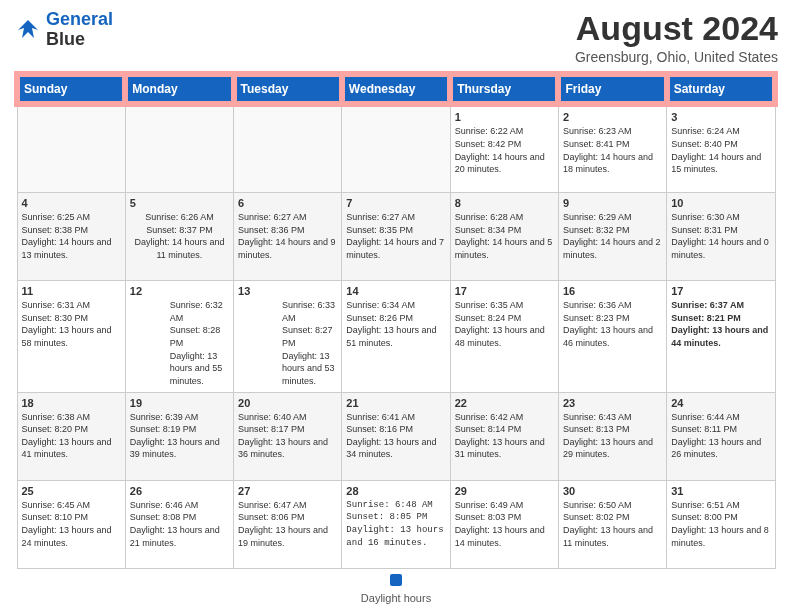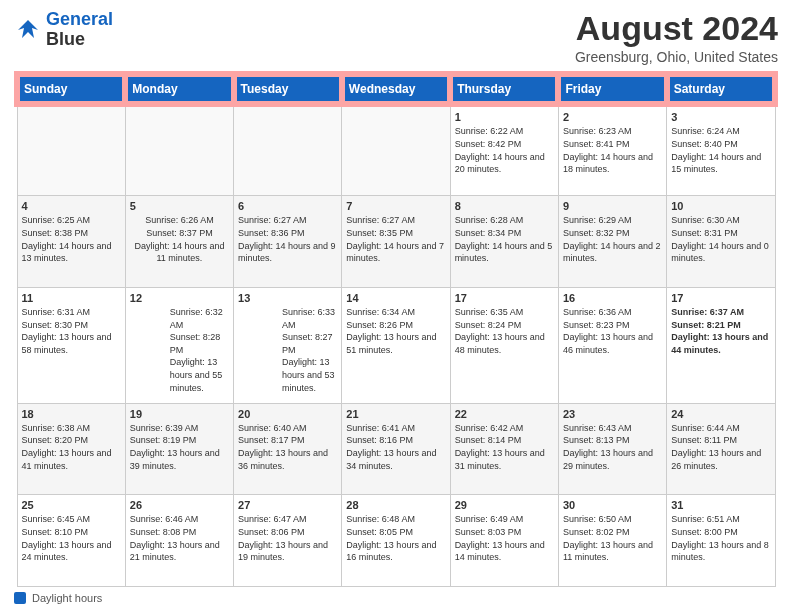--- a/index.html
+++ b/index.html
@@ -99,20 +99,21 @@
       color: #333;
       line-height: 1.4;
     }
     .footer {
       margin-top: 5px;
       font-size: 11px;
       color: #555;
       display: flex;
       align-items: center;
       gap: 6px;
+      flex-direction: column;
     }
     .footer-dot {
       width: 12px;
       height: 12px;
       background: #1565c0;
       display: inline-block;
       border-radius: 2px;
     }
   </style>
 </head>
@@ -318,21 +319,21 @@
 Daylight: 13 hours and 21 minutes.</div>
           </td>
           <td>
             <span class="day-num">27</span>
             <div class="day-info" style="white-space: pre-line;">Sunrise: 6:47 AM
 Sunset: 8:06 PM
 Daylight: 13 hours and 19 minutes.</div>
           </td>
           <td>
             <span class="day-num">28</span>
-            <div class="day-info" style="white-space: pre-line;">Sunrise: 6:48 AM
+            <div class="day-info" style="white-space: pre-line; font-family: Liberation Mono, monospace;">Sunrise: 6:48 AM
 Sunset: 8:05 PM
 Daylight: 13 hours and 16 minutes.</div>
           </td>
           <td>
             <span class="day-num">29</span>
             <div class="day-info" style="white-space: pre-line;">Sunrise: 6:49 AM
 Sunset: 8:03 PM
 Daylight: 13 hours and 14 minutes.</div>
           </td>
           <td>

